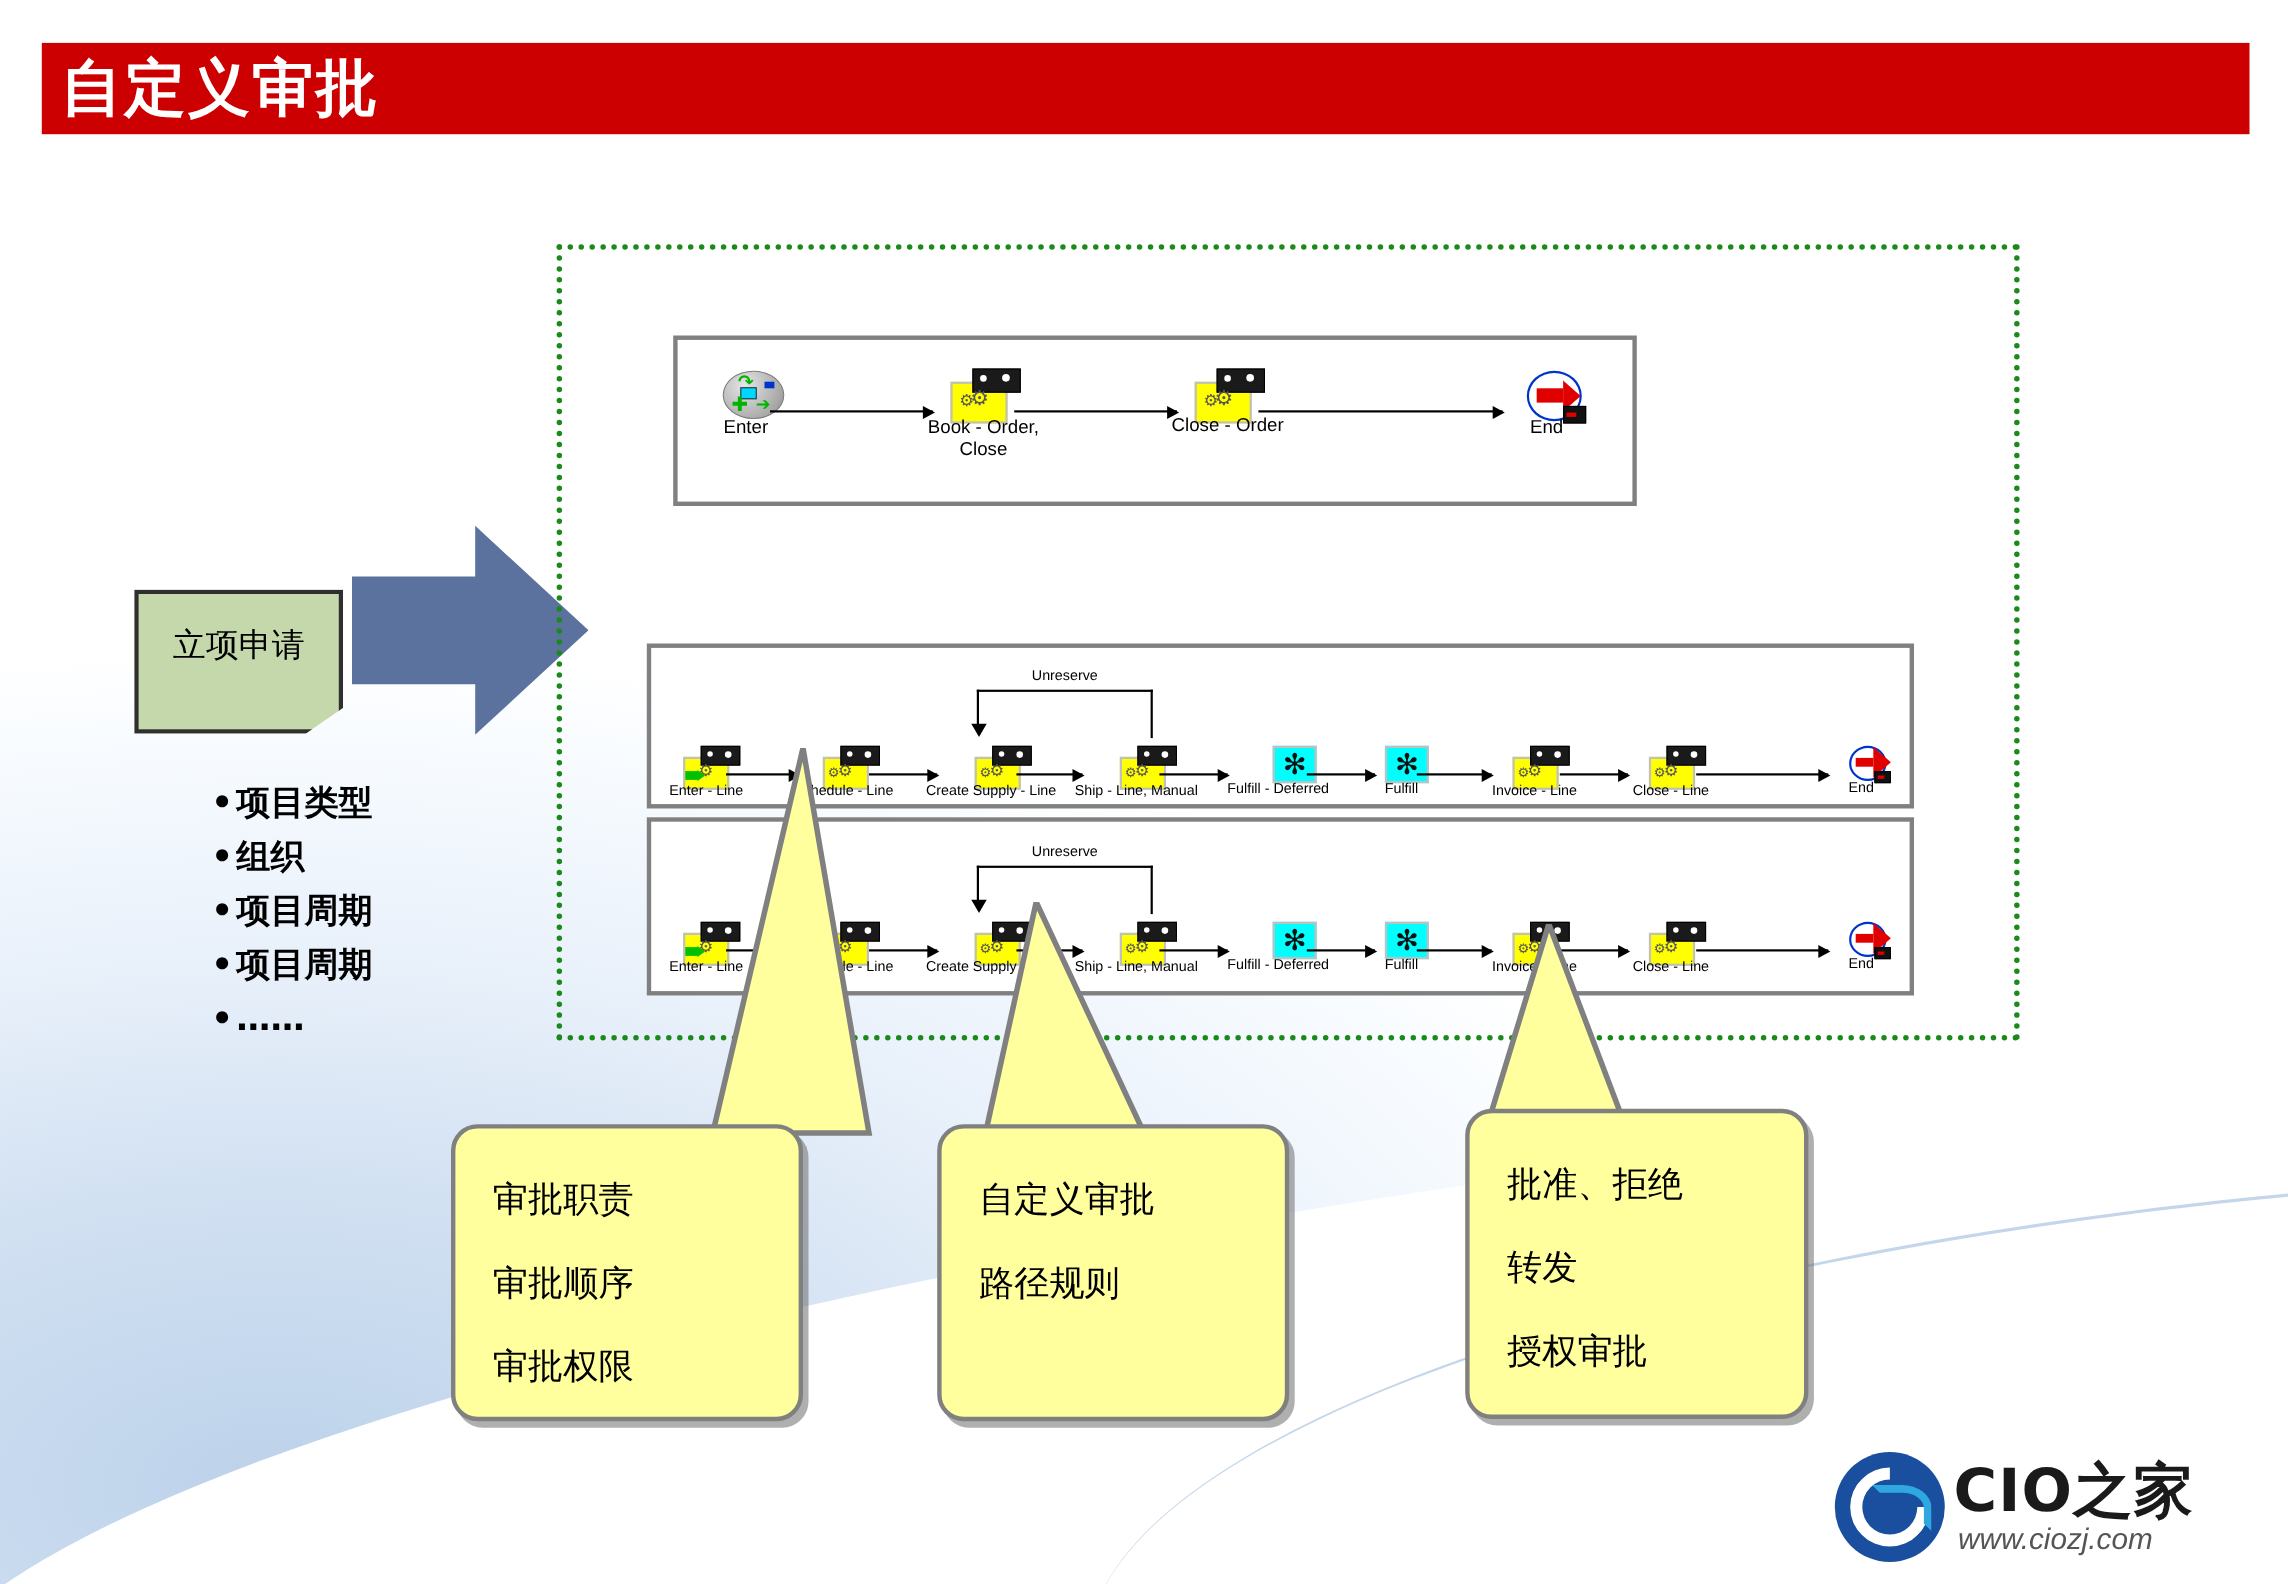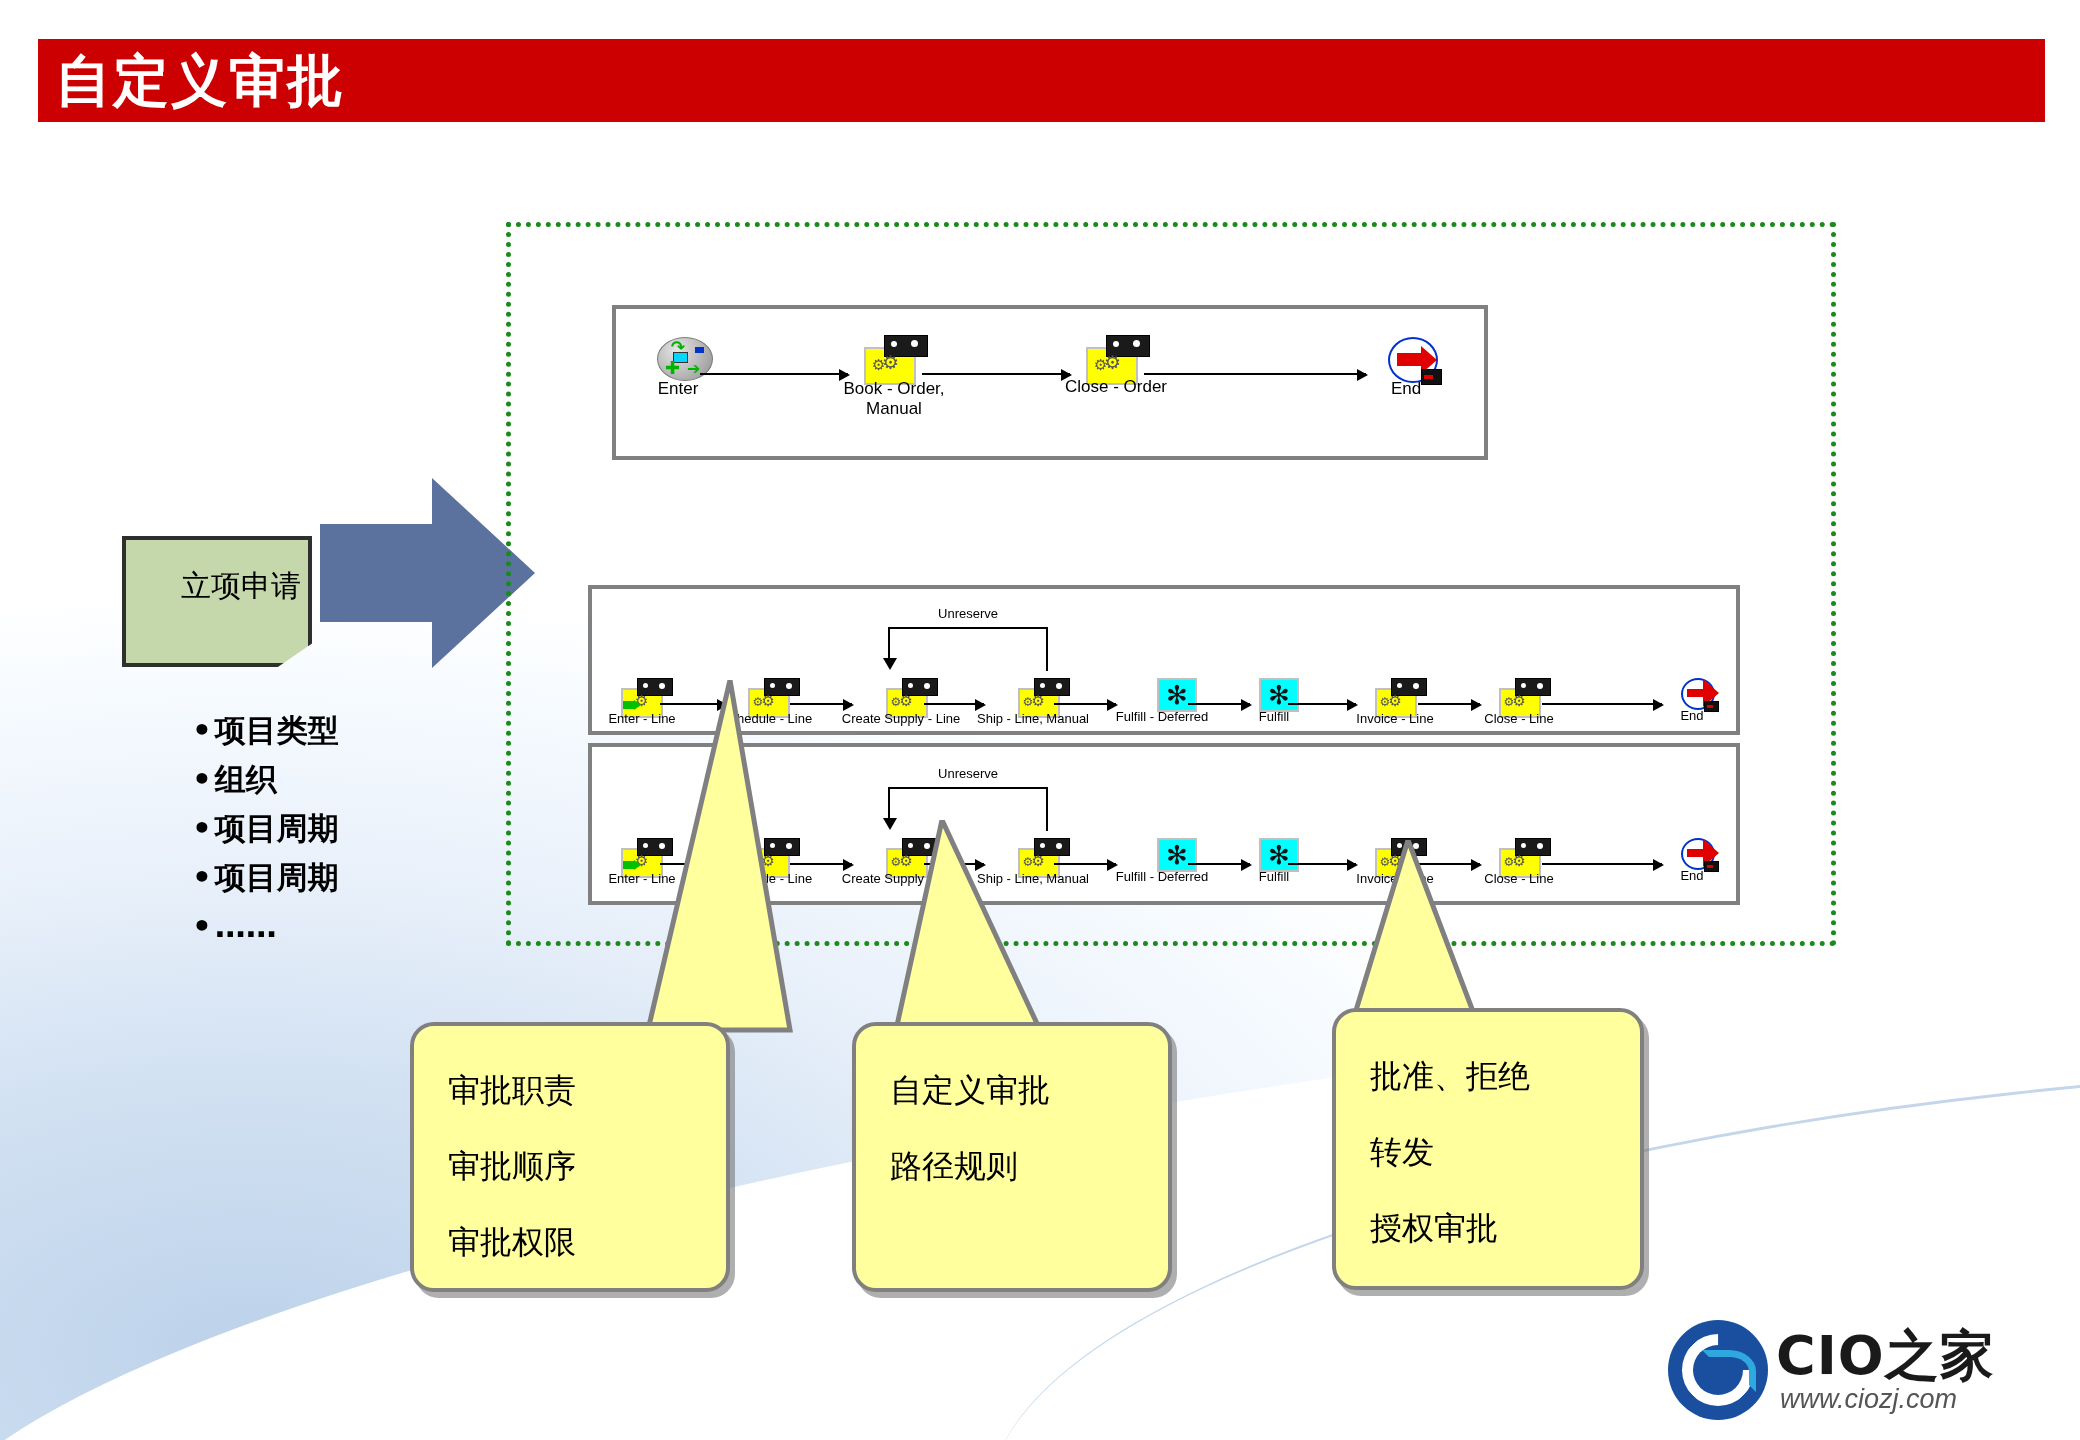--- a/index.html
+++ b/index.html
@@ -59,21 +59,20 @@
   }
   #doc-shape .face{
     position:absolute;inset:0;background:#c4d8ab;border:4px solid #2f2f2f;
     box-sizing:border-box;
     clip-path:polygon(0 0, 100% 0, 100% 82%, 82% 100%, 0 100%);
   }
   #doc-label{
     position:absolute;left:0;top:30px;width:190px;text-align:center;
     font-size:30px;color:#000;font-weight:400;
     font-family:"DejaVu Sans","Liberation Sans",sans-serif;
-    padding-left:24px;
   }
   #bullet-list{
     position:absolute;left:192px;top:706px;width:340px;
     font-size:31px;line-height:49px;color:#000;font-weight:700;
     font-family:"DejaVu Sans","Liberation Sans",sans-serif;
   }
   #bullet-list .bl{white-space:nowrap;}
   #bullet-list .bl:before{content:"\2022";margin-right:3px;}
 
   
@@ -284,21 +283,21 @@
       <span class="box" style="width:52px;height:38px;"></span>
       <span class="tag" style="left:20px;top:0;width:44px;height:22px;">
         <span class="d1" style="left:6px;top:5px;width:6px;height:6px;"></span>
         <span class="d2" style="left:26px;top:4px;width:7px;height:7px;"></span>
       </span>
       <span class="gear" style="left:18px;top:18px;font-size:19px;">⚙</span>
       <span class="gear" style="left:8px;top:22px;font-size:15px;">⚙</span>
     </span>
     <span class="lbl" style="top:44px;">
       <span>Book - Order,</span><br>
-      <span>Manual</span>
+      <span>Close</span>
     </span>
   </div>
 
   <div class="conn" style="left:922px;top:373px;width:148px;"></div>
 
   <div class="node big" style="left:1074px;top:335px;width:84px;">
     <span class="ic-task" style="width:68px;height:50px;margin-left:8px;">
       <span class="box" style="width:52px;height:38px;"></span>
       <span class="tag" style="left:20px;top:0;width:44px;height:22px;">
         <span class="d1" style="left:6px;top:5px;width:6px;height:6px;"></span>

